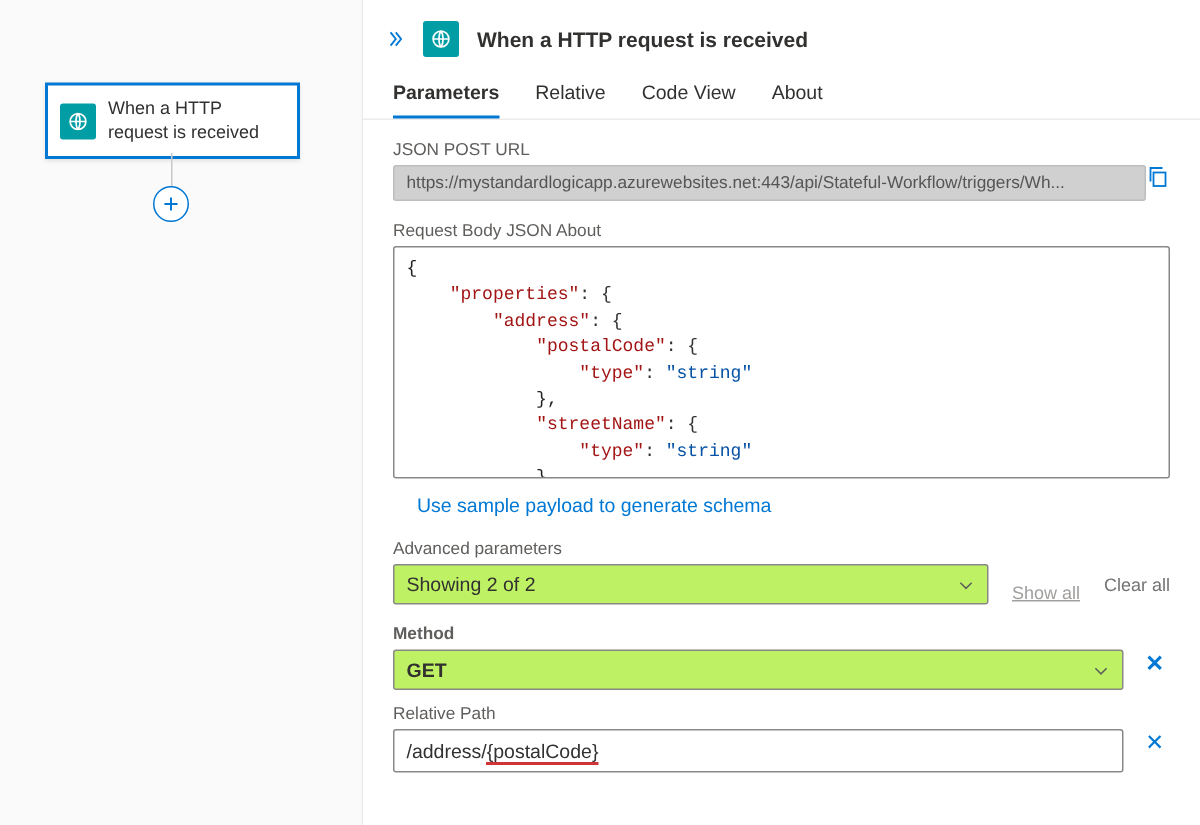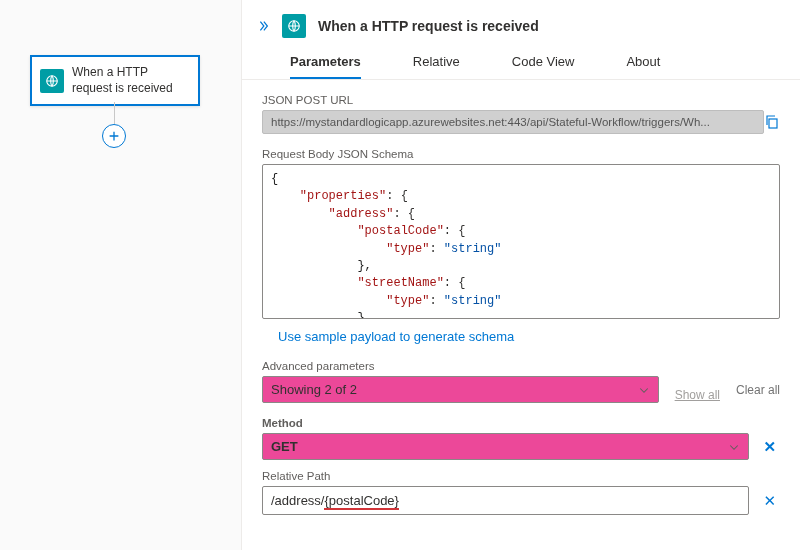--- a/index.html
+++ b/index.html
@@ -96,39 +96,38 @@
     display: flex;
     gap: 24px;
     padding: 6px 20px 0 20px;
     border-bottom: 1px solid #edebe9;
   }
   .tab {
     padding-bottom: 8px;
     font-size: 13px;
     color: #323130;
     cursor: pointer;
-    margin-left: 28px;
   }
   .tab.active {
     border-bottom: 2px solid #0078d4;
     font-weight: 600;
   }
   .panel-body {
     padding: 14px 20px 10px 20px;
     overflow-y: auto;
     flex: 1;
   }
   .label {
     font-size: 11.5px;
     color: #605e5c;
     margin-bottom: 4px;
   }
   .url-row {
     display: flex;
-    align-items: center;
+    align-items: flex-start;
     margin-bottom: 14px;
   }
   .url-field {
     flex: 1;
     background: #d0d0d0;
     border: 1px solid #bdbdbd;
     border-radius: 2px;
     font-size: 11.5px;
     color: #555;
     padding: 5px 8px;
@@ -163,26 +162,26 @@
   .select {
     flex: 1;
     border: 1px solid #8a8886;
     border-radius: 2px;
     padding: 5px 8px;
     font-size: 13px;
     display: flex;
     justify-content: space-between;
     align-items: center;
     cursor: pointer;
-    background: #ec4899;
+    background: #bef264;
   }
   .chev { color: #605e5c; }
   .muted-link { color: #a19f9d; text-decoration: underline; font-size: 12px; cursor: pointer; margin-top: 11px; }
   .clear-link { color: #737373; font-size: 12px; cursor: pointer; }
-  .field-row { display: flex; align-items: center; gap: 10px; }
+  .field-row { display: flex; gap: 10px; }
   .remove-x { color: #0078d4; cursor: pointer; font-size: 15px; padding: 0 4px; }
   .text-input {
     flex: 1;
     border: 1px solid #8a8886;
     border-radius: 2px;
     padding: 6px 8px;
     font-size: 13px;
     position: relative;
   }
   .squiggle {
@@ -242,21 +241,21 @@
     <div class="url-row">
       <div class="url-field">https://mystandardlogicapp.azurewebsites.net:443/api/Stateful-Workflow/triggers/Wh...</div>
       <span class="icon-btn">
         <svg width="16" height="16" viewBox="0 0 16 16" fill="none" stroke="currentColor" stroke-width="1.2">
             <rect x="5" y="5" width="8" height="9"></rect>
             <path d="M3 11V2h8"></path>
           </svg>
       </span>
     </div>
 
-    <div class="label">Request Body JSON Schema</div>
+    <div class="label">Request Body JSON About</div>
     <div class="schema-box" id="schema-box"><div><span class="j-brace">{</span></div><div>    <span class="j-key-prop">"properties"</span>: {</div><div>        <span class="j-key-prop">"address"</span>: {</div><div>            <span class="j-key-prop">"postalCode"</span>: {</div><div>                <span class="j-key-prop">"type"</span>: <span class="j-str">"string"</span></div><div><span class="j-brace">            },</span></div><div>            <span class="j-key-prop">"streetName"</span>: {</div><div>                <span class="j-key-prop">"type"</span>: <span class="j-str">"string"</span></div><div><span class="j-brace">            }</span></div></div>
 
     <div class="link">Use sample payload to generate schema</div>
 
     <div class="label">Advanced parameters</div>
     <div class="select-row">
       <div class="select">
         <span>Showing 2 of 2</span>
         <span class="chev">
           <svg width="12" height="12" viewBox="0 0 16 16" fill="none" stroke="currentColor" stroke-width="1.4">

